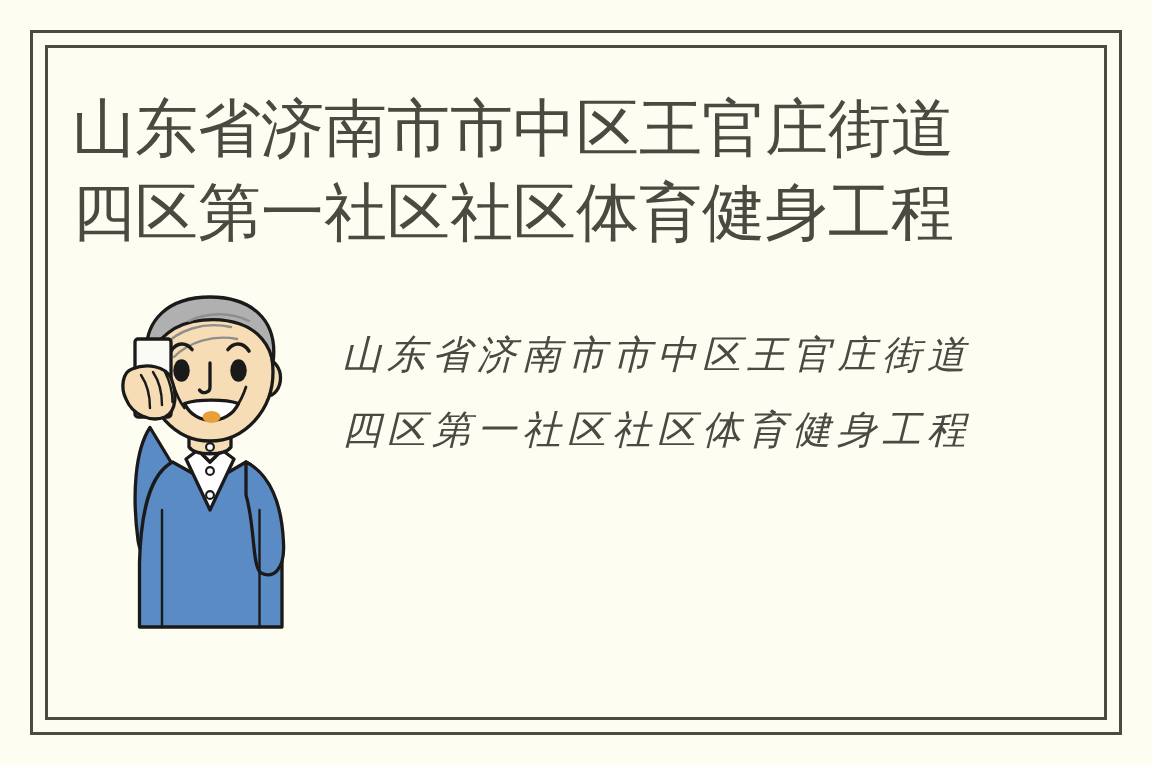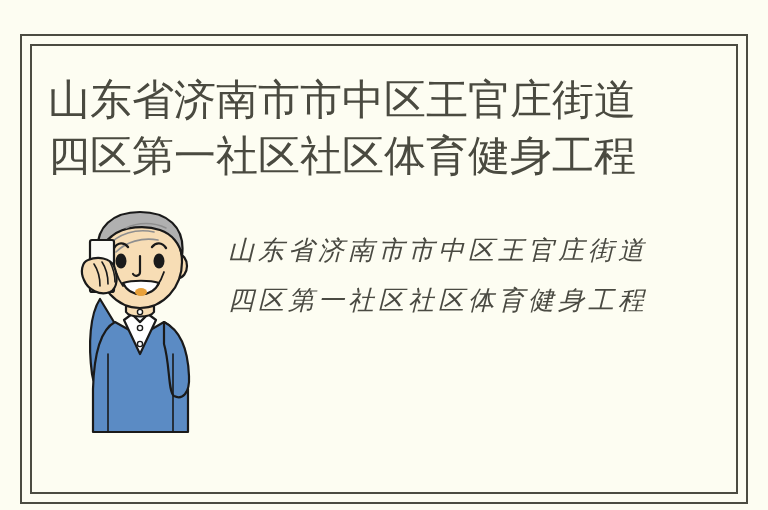--- a/index.html
+++ b/index.html
@@ -13,21 +13,20 @@
     font-family: "Liberation Sans", sans-serif;
     overflow: hidden;
   }
 
   .poster {
     position: relative;
     width: 768px;
     height: 488px;
     background: #fdfdf2;
     box-sizing: border-box;
-    margin-top: 14px;
   }
 
   
   .frame-outer {
     position: absolute;
     left: 20px;
     top: 20px;
     width: 728px;
     height: 470px;
     border: 2px solid #4c4c42;

